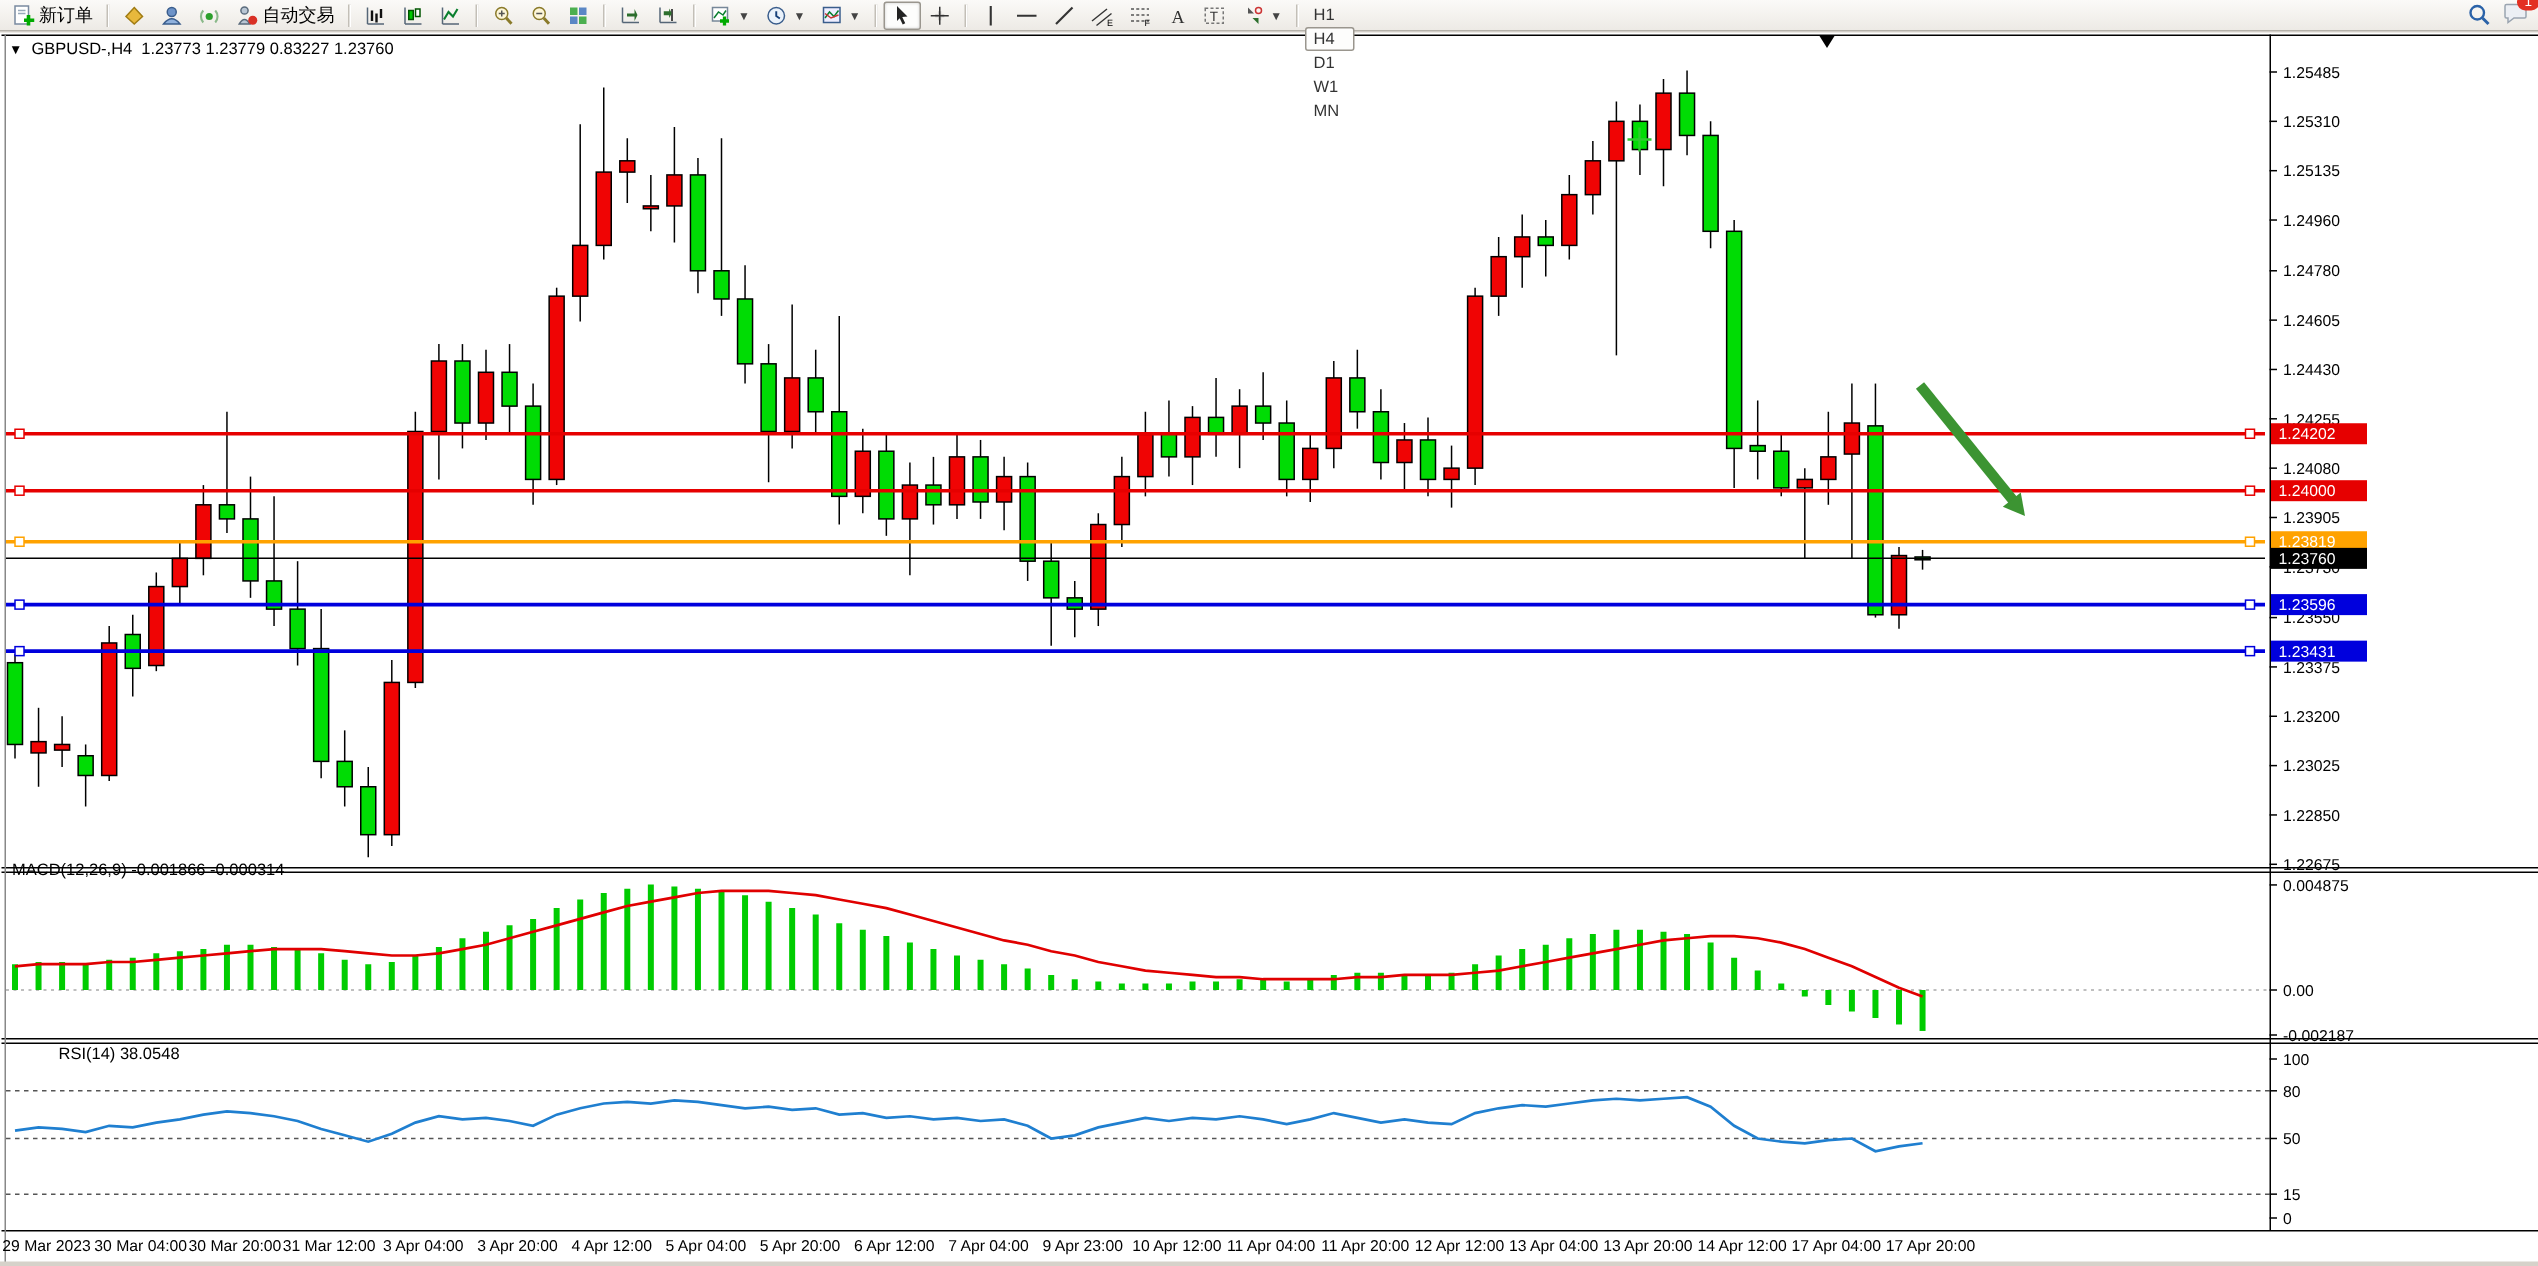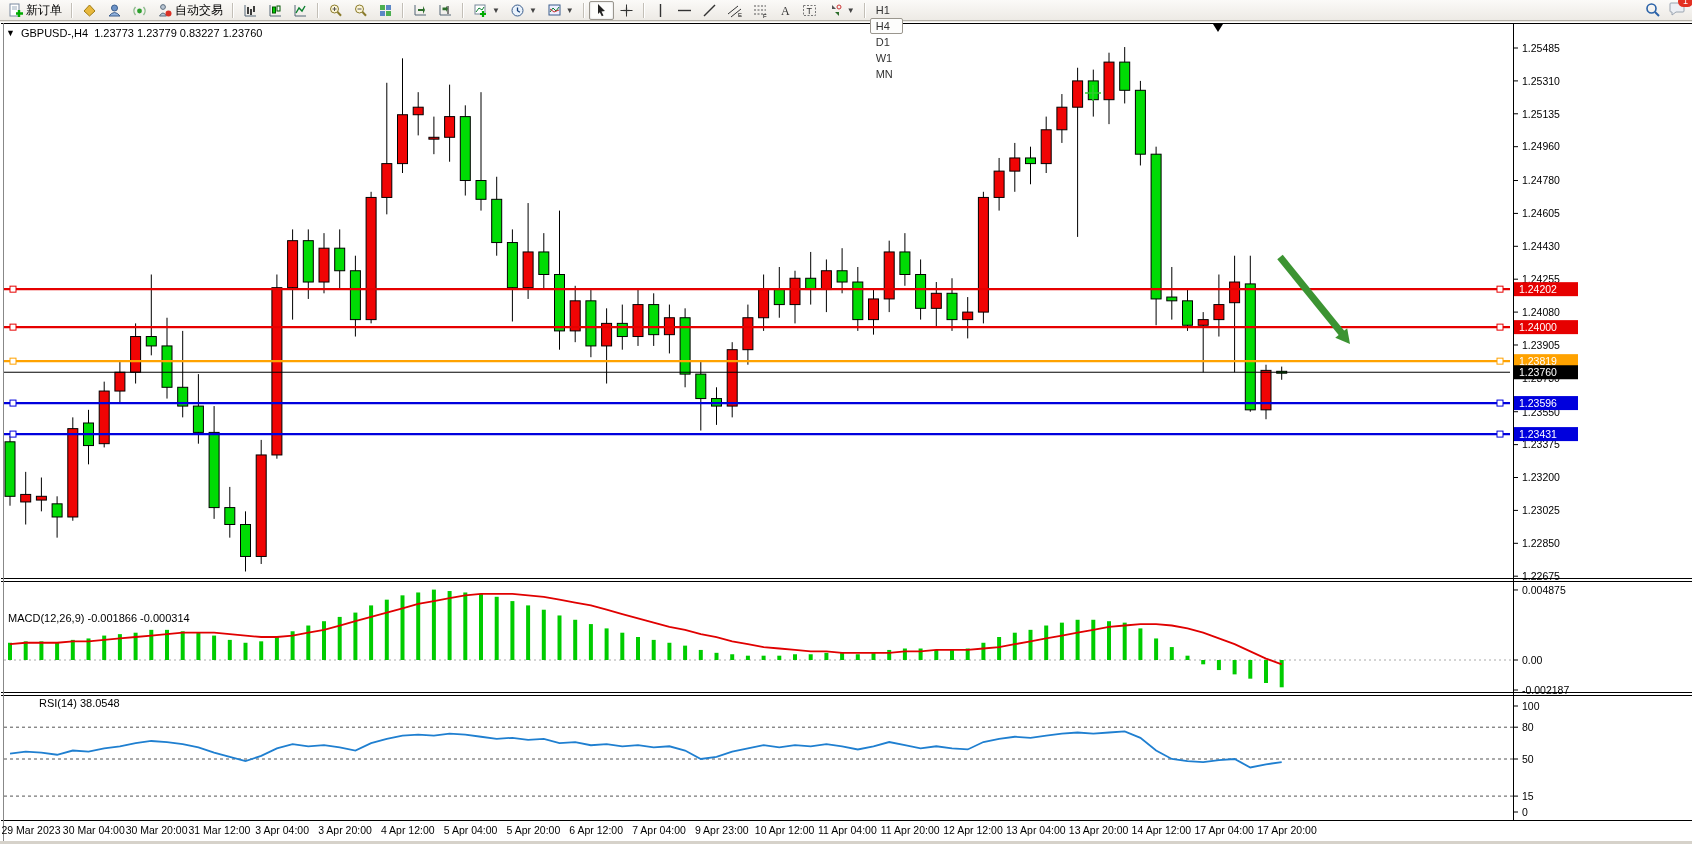--- a/index.html
+++ b/index.html
@@ -643,16 +643,16 @@
         <polygon points="1350,322 1347.1742888692297,306.25149668681365 1335.2213531681302,315.8688012739052" fill="#3c9432"></polygon>
         <path d="M1085 71 h16 M1093 63 v16" stroke="#2ecc2e" stroke-width="1.6"></path>
         <polygon points="1213,2 1223,2 1218,10" fill="#000"></polygon>
       </g>
     </svg>
   <div class="overlay-label" id="title-row">
     <span style="font-size:9px;">▼</span>
     <span>GBPUSD-,H4</span>
     <span>1.23773 1.23779 0.83227 1.23760</span>
   </div>
-  <div class="overlay-label" style="left:8px;top:590px;">MACD(12,26,9) -0.001866 -0.000314</div>
+  <div class="overlay-label" style="left:8px;top:552px;">MACD(12,26,9) -0.001866 -0.000314</div>
   <div class="overlay-label" style="left:8px;top:675px;padding-left:31px;">RSI(14) 38.0548</div>
   <div id="gray-bottom"></div>
 </div>
 
 </body></html>

